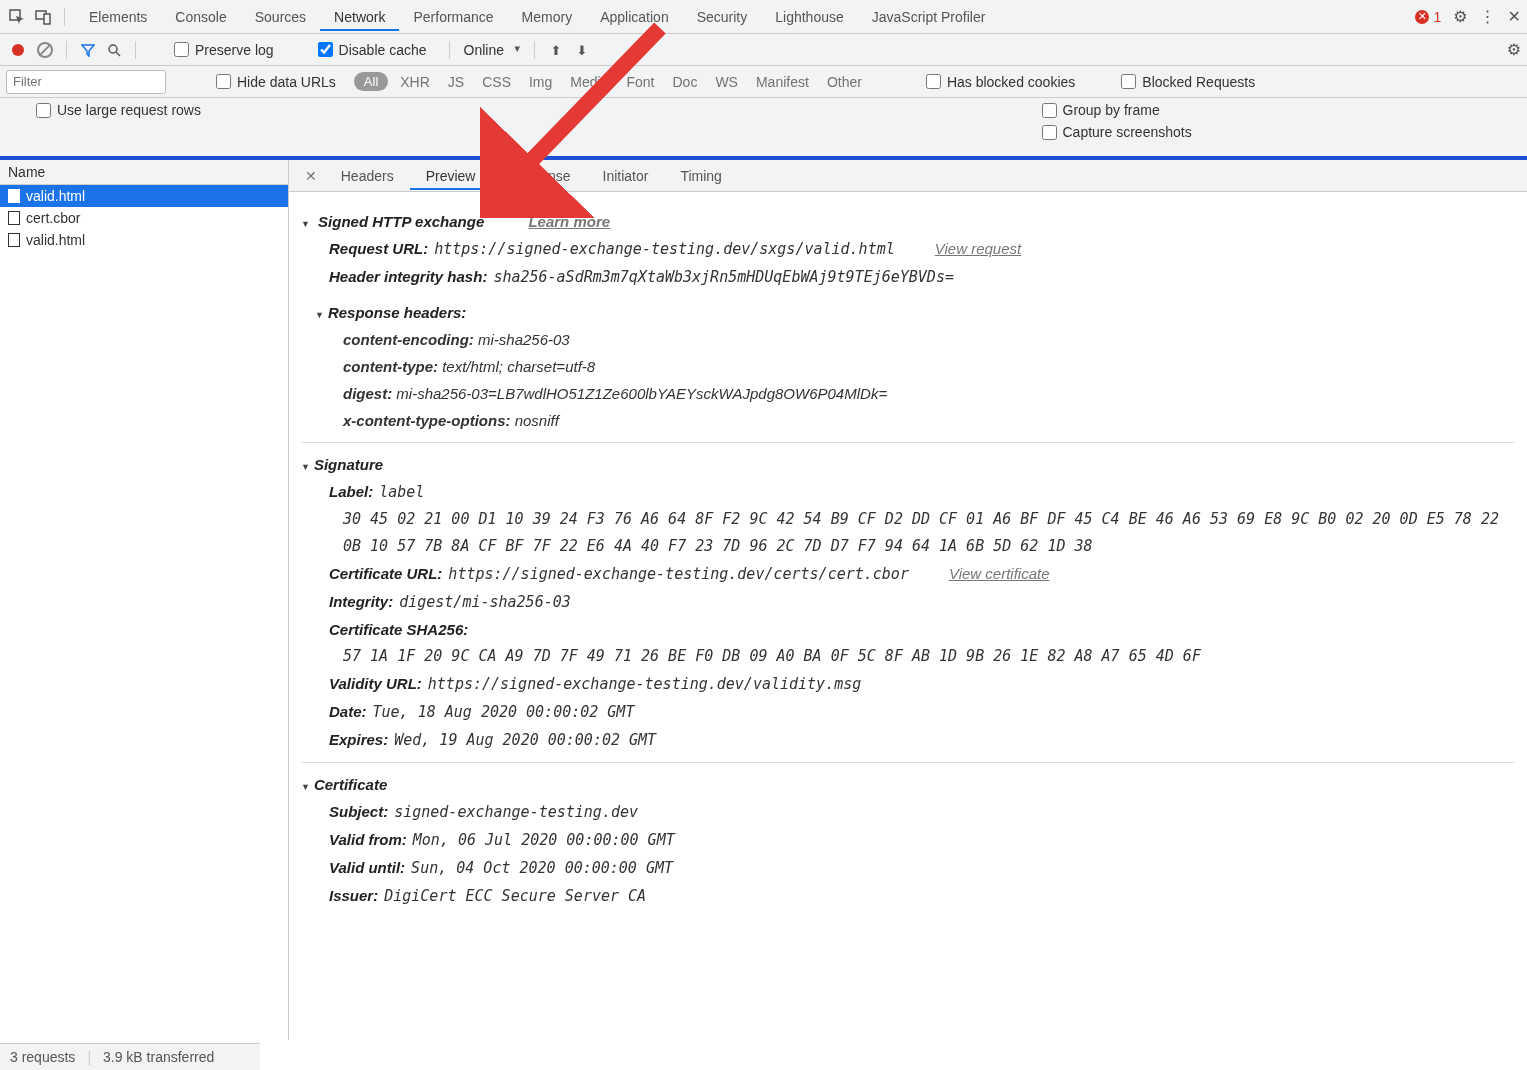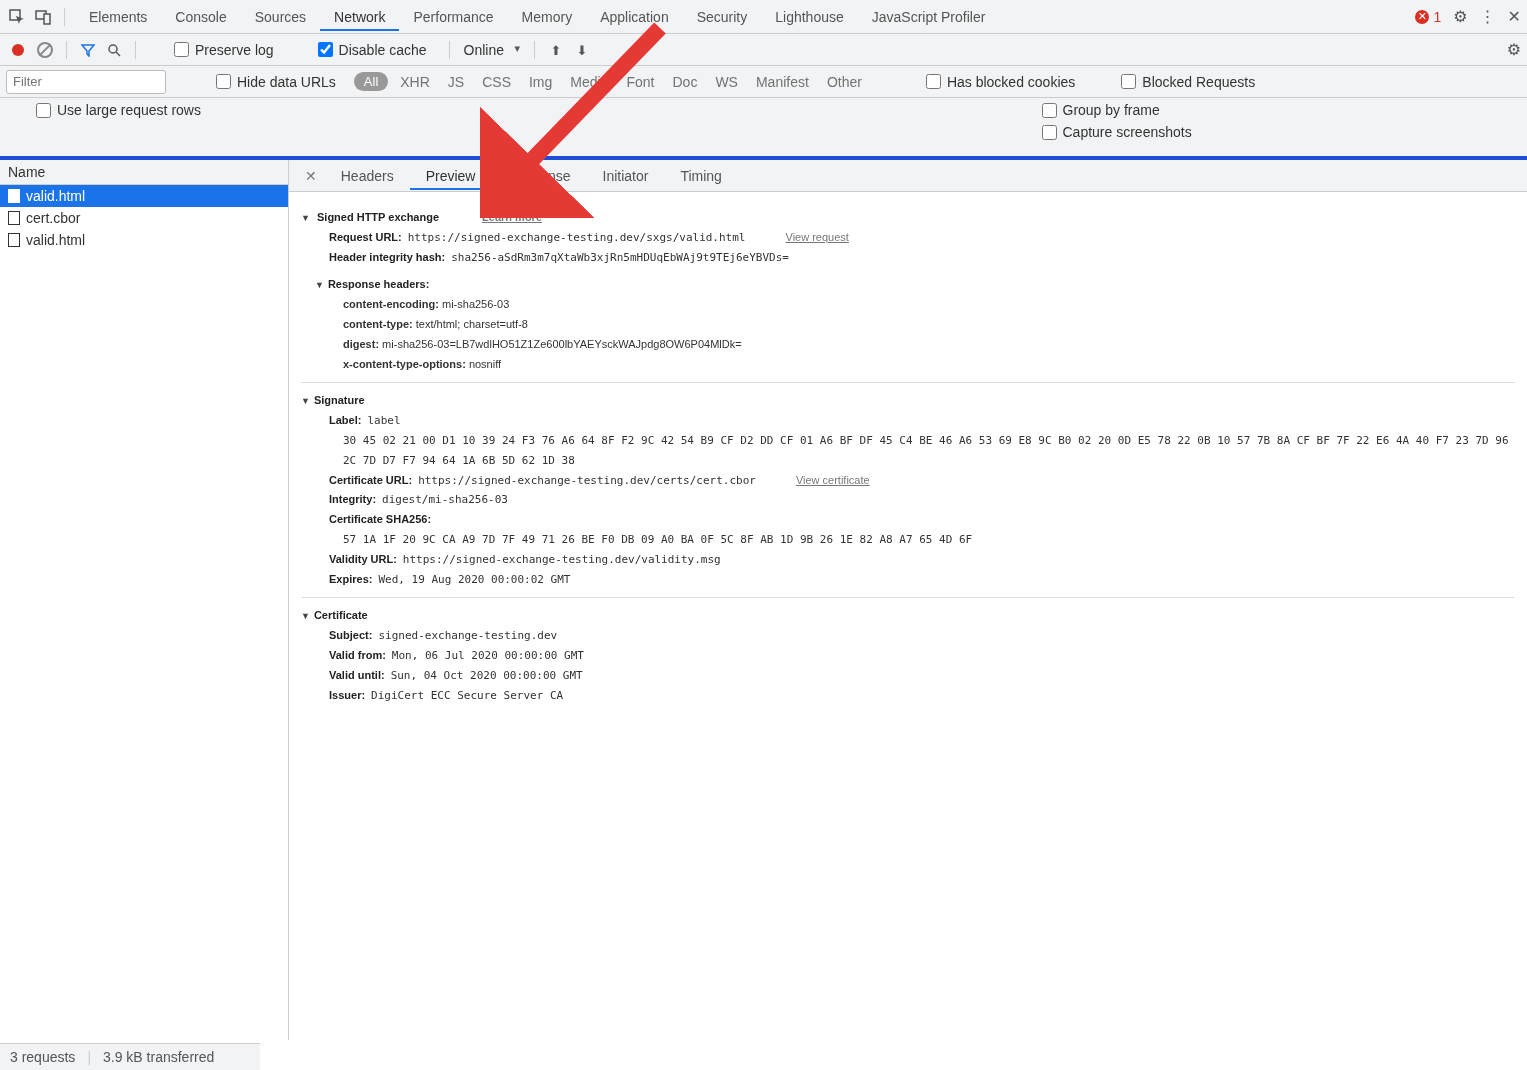--- a/index.html
+++ b/index.html
@@ -86,21 +86,21 @@
 .file-icon { width:12px; height:14px; border:1px solid currentColor; display:inline-block; }
 .file-icon.filled { background:#fff; border-color:#fff; }
 .detail-panel { flex:1; display:flex; flex-direction:column; overflow:auto; position:relative; }
 .detail-tabs {
   display:flex; align-items:center; border-bottom:1px solid #ccc; background:#f1f3f4; height:32px; padding:0 8px;
 }
 .detail-tabs .close-x { color:#777; cursor:pointer; padding:0 8px; }
 .detail-tab { padding:6px 16px; color:#555; cursor:pointer; }
 .detail-tab.active { color:#333; border-bottom:2px solid #1a73e8; padding-bottom:4px; }
 .detail-body {
-  padding:8px 12px; font-size:11px; line-height:1.8; position:relative;
+  padding:8px 12px; font-size:15px; line-height:1.8; position:relative;font-style:italic;
 }
 .section-title { font-weight:700; color:#222; margin-top:8px; }
 .section-title.sub { margin-left:14px; }
 .tri::before { content:'▼'; font-size:9px; color:#444; margin-right:4px; display:inline-block; }
 .kv { margin-left:28px; }
 .kv b { font-weight:700; color:#222; margin-right:6px; }
 .kv .mono { font-family: Menlo, Consolas, monospace; }
 .kv2 { margin-left:42px; }
 .link { color:#555; text-decoration:underline; cursor:pointer; }
 .link.gray { color:#777; }
@@ -296,20 +296,21 @@
 
       <div class="hr-line"></div>
       <div class="section-title tri">Signature</div>
       <div class="kv"><b>Label:</b><span class="mono">label</span></div>
       <div class="mono-block">30 45 02 21 00 D1 10 39 24 F3 76 A6 64 8F F2 9C 42 54 B9 CF D2 DD CF 01 A6 BF DF 45 C4 BE 46 A6 53 69 E8 9C B0 02 20 0D E5 78 22 0B 10 57 7B 8A CF BF 7F 22 E6 4A 40 F7 23 7D 96 2C 7D D7 F7 94 64 1A 6B 5D 62 1D 38</div>
       <div class="kv"><b>Certificate URL:</b><span class="mono">https://signed-exchange-testing.dev/certs/cert.cbor</span><a class="link gray inline-right">View certificate</a></div>
       <div class="kv"><b>Integrity:</b><span class="mono">digest/mi-sha256-03</span></div>
       <div class="kv"><b>Certificate SHA256:</b></div>
       <div class="mono-block">57 1A 1F 20 9C CA A9 7D 7F 49 71 26 BE F0 DB 09 A0 BA 0F 5C 8F AB 1D 9B 26 1E 82 A8 A7 65 4D 6F</div>
       <div class="kv"><b>Validity URL:</b><span class="mono">https://signed-exchange-testing.dev/validity.msg</span></div>
+      <div class="kv"><b>Date:</b><span class="mono">Tue, 18 Aug 2020 00:00:02 GMT</span></div>
       <div class="kv"><b>Expires:</b><span class="mono">Wed, 19 Aug 2020 00:00:02 GMT</span></div>
 
       <div class="hr-line"></div>
       <div class="section-title tri">Certificate</div>
       <div class="kv"><b>Subject:</b><span class="mono">signed-exchange-testing.dev</span></div>
       <div class="kv"><b>Valid from:</b><span class="mono">Mon, 06 Jul 2020 00:00:00 GMT</span></div>
       <div class="kv"><b>Valid until:</b><span class="mono">Sun, 04 Oct 2020 00:00:00 GMT</span></div>
       <div class="kv"><b>Issuer:</b><span class="mono">DigiCert ECC Secure Server CA</span></div>
     </div>
   </div>

